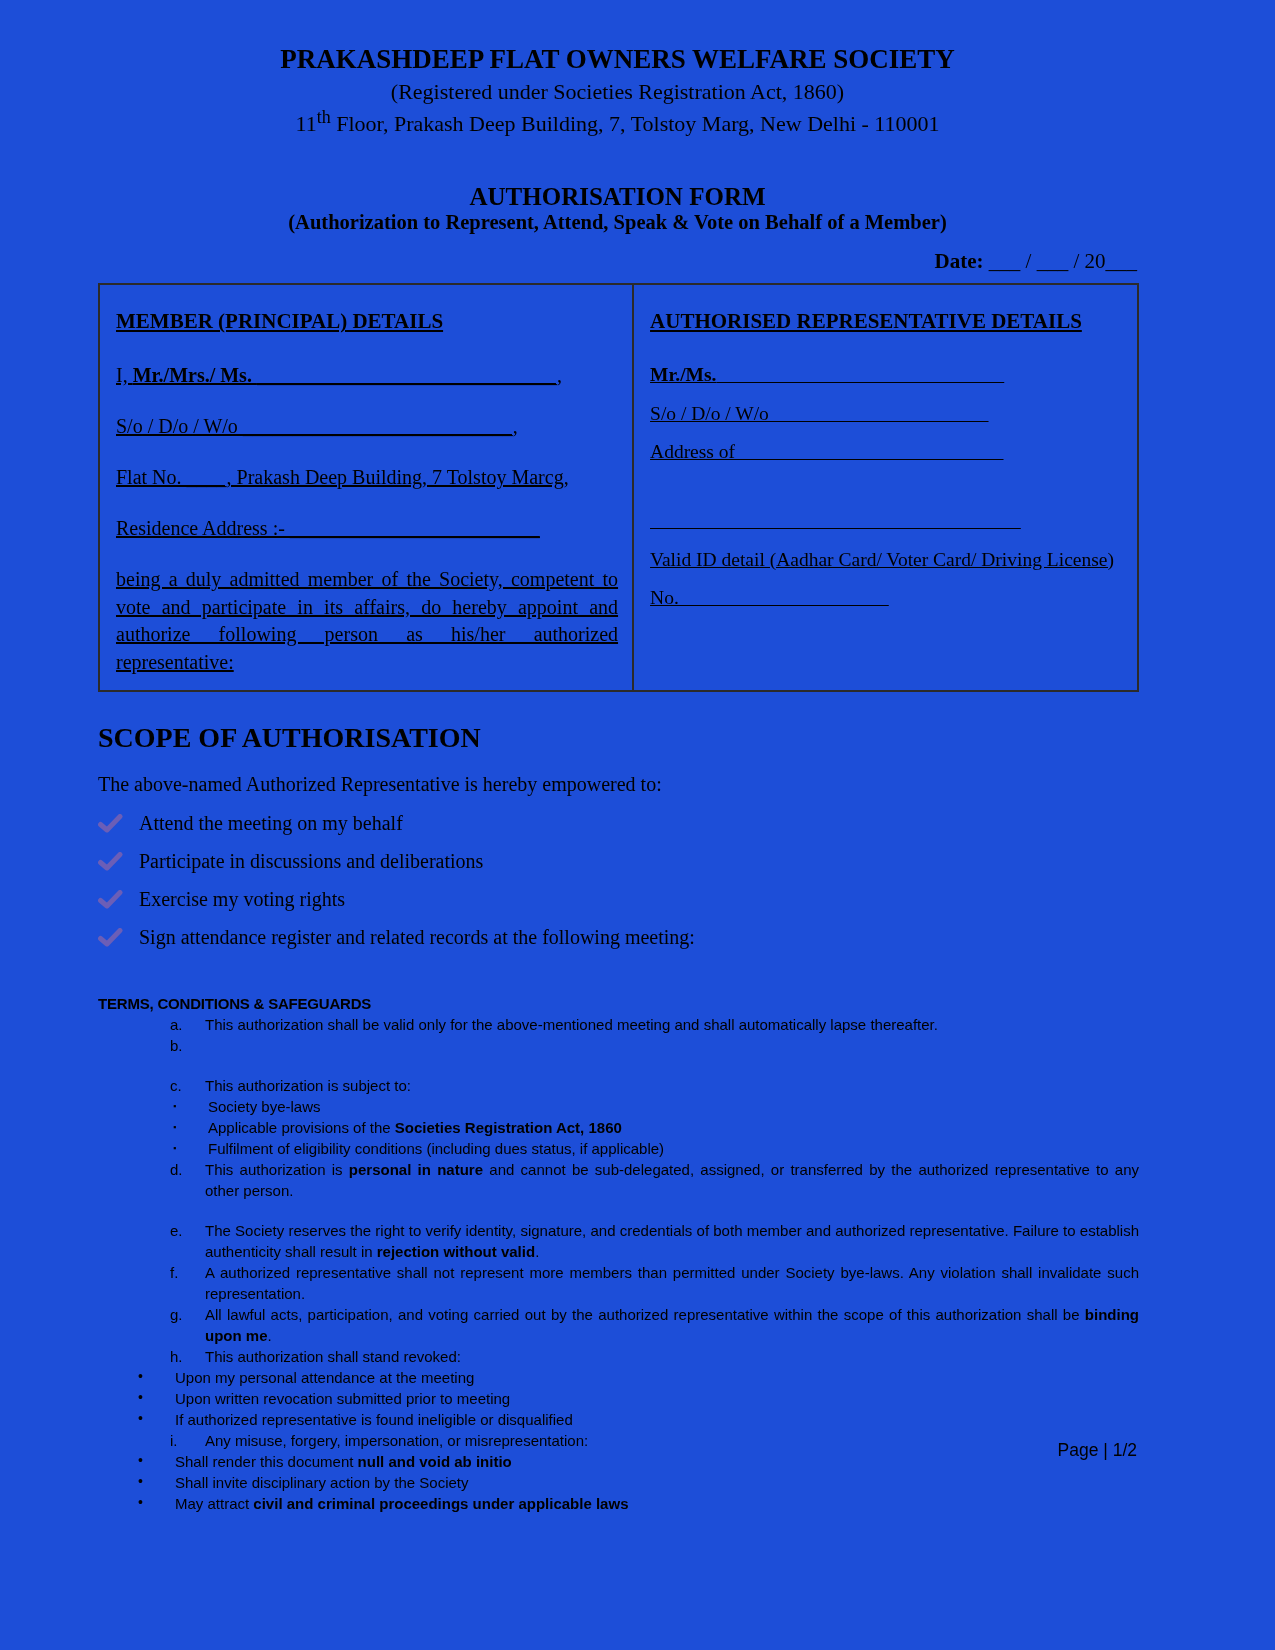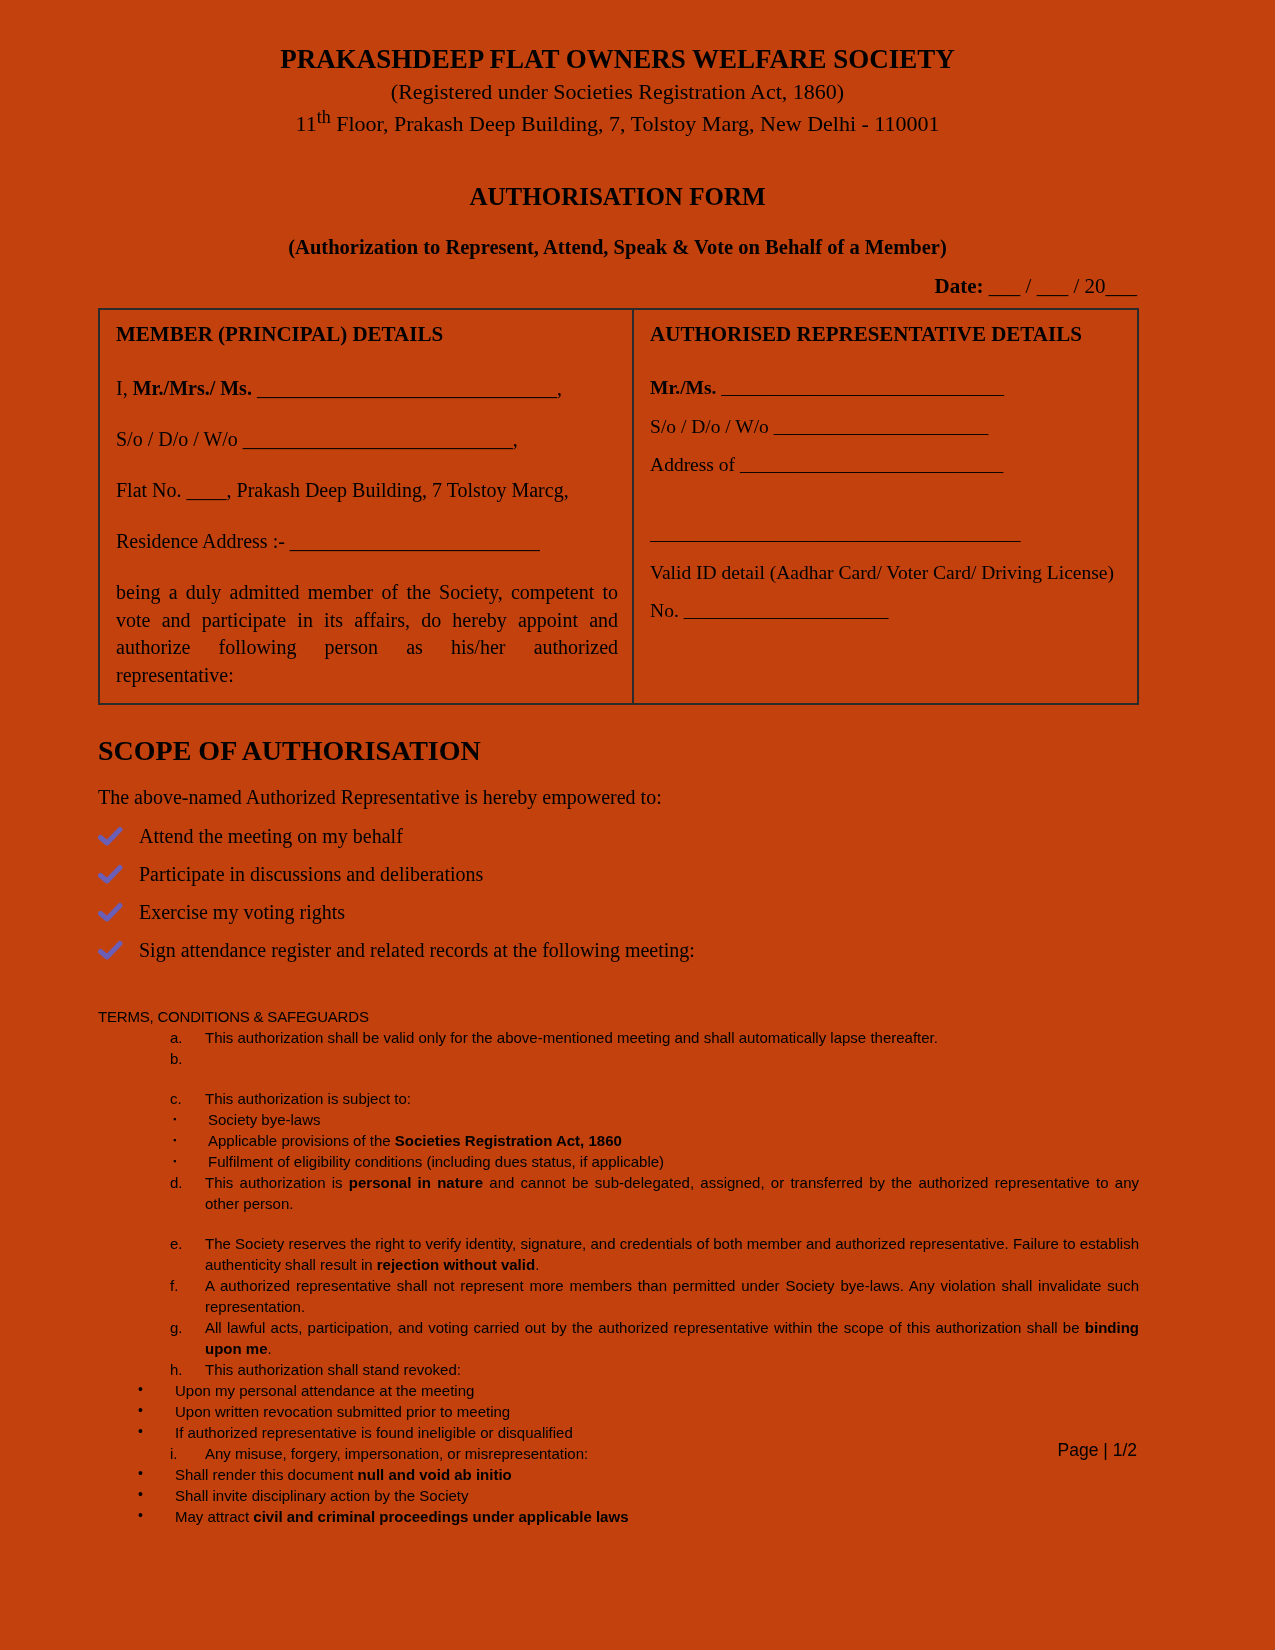--- a/index.html
+++ b/index.html
@@ -1,55 +1,55 @@
 <!DOCTYPE html>
 <html><head>
 <meta charset="utf-8">
 <style>
   html,body { margin:0; padding:0; background:#ffffff; }
   .page {
     position:relative;
     width:1275px; height:1650px;
     margin:0 auto;
-    background:#c2410c;
+    background:#1d4ed8;
     color:#000;
     font-family:"Liberation Serif", serif;
     box-sizing:border-box;
     padding:38px 138px 0 98px;
     overflow:hidden;
   }
   
   .doc-header { text-align:center; }
   .society-name { font-size:27px; font-weight:bold; margin:6px 0 4px; }
   .reg-line { font-size:22px; margin:2px 0; }
   .addr-line { font-size:22px; margin:2px 0; }
   .addr-line sup { font-size:18px; }
   .form-title { text-align:center; font-size:25px; font-weight:bold; margin-top:46px; }
-  .form-subtitle { text-align:center; font-size:20.5px; font-weight:bold; margin-top:25px; }
+  .form-subtitle { text-align:center; font-size:20.5px; font-weight:bold; }
   .date-line { text-align:right; font-size:21px; margin-top:15px; }
   .date-line b { font-weight:bold; }
   
   .details-table { display:flex; border:2px solid #2b2b2b; margin-top:9px; width:1037px; }
-  .cell { box-sizing:border-box; padding:12px 14px 14px 16px; }
+  .cell { box-sizing:border-box; padding:24px 14px 14px 16px;text-decoration:underline; }
   .cell-left { width:51.5%; border-right:2px solid #2b2b2b; display:flex; flex-direction:column; min-height:348px; }
   .cell-right { width:48.5%; }
   .cell-heading { font-size:21px; font-weight:bold; margin-bottom:28px; }
   .form-line { font-size:20px; line-height:1.3; margin-bottom:25px; white-space:nowrap; overflow:hidden; }
   .cell-right .form-line { font-size:19.5px; margin-bottom:13px; }
   .cell-right .spacer-top { margin-top:44px; }
   .declaration { font-size:20px; line-height:1.37; text-align:justify; margin-top:auto; }
   
   .scope-heading { font-size:28px; font-weight:bold; margin-top:30px; }
   .scope-intro { font-size:20px; margin-top:19px; }
   .check-row { display:flex; align-items:center; gap:16px; margin-top:16px; font-size:20px; }
   .check-row + .check-row { margin-top:15px; }
   .check-icon { flex:0 0 auto; display:inline-flex; }
   
   .terms { font-family:"Liberation Sans", sans-serif; font-size:15px; line-height:1.4; margin-top:44px; width:1041px; }
-  .terms-heading { font-weight:normal; font-size:15px; letter-spacing:-0.2px; }
+  .terms-heading { font-weight:bold; font-size:15px; letter-spacing:-0.2px; }
   .term-item { display:flex; }
   .term-marker { margin-left:72px; width:35px; flex-shrink:0; }
   .term-content { flex:1; }
   .term-content.justify { text-align:justify; }
   .gap-after { margin-bottom:19px; }
   .bullet-row { display:flex; }
   .bullet-marker { flex-shrink:0; }
   .bullet-square .bullet-marker { margin-left:75px; width:35px; font-size:9px; line-height:21px; }
   .bullet-disc .bullet-marker { margin-left:40px; width:37px; font-size:14px; }
   .terms b, .term-content b { font-weight:bold; }

